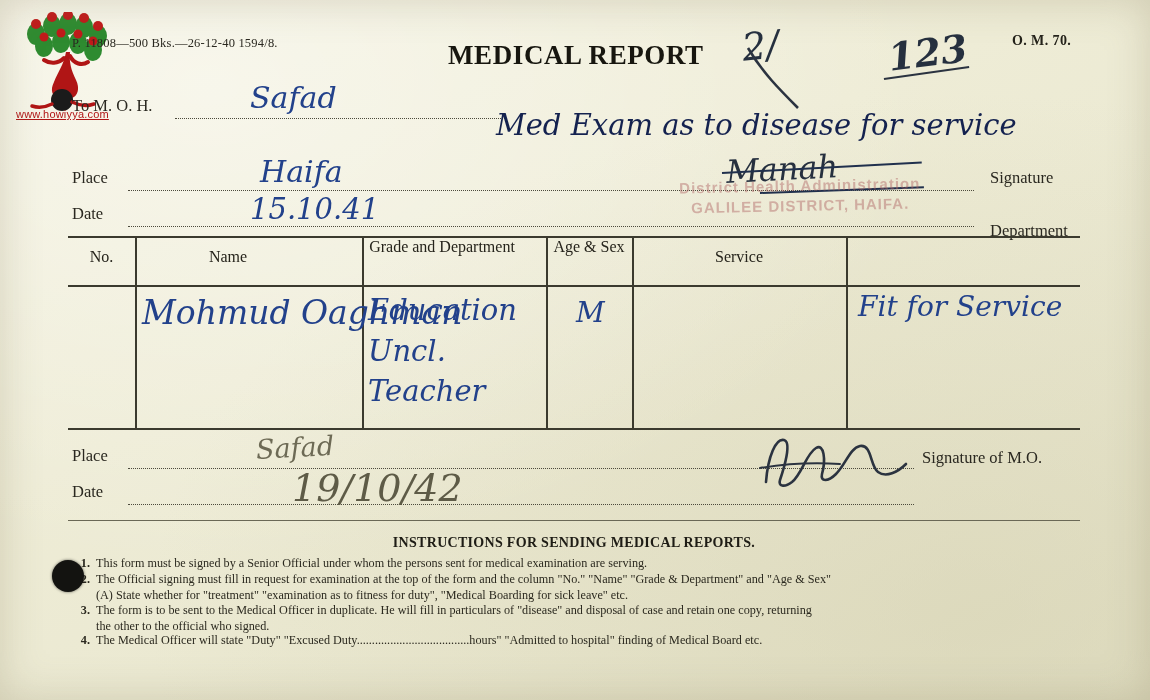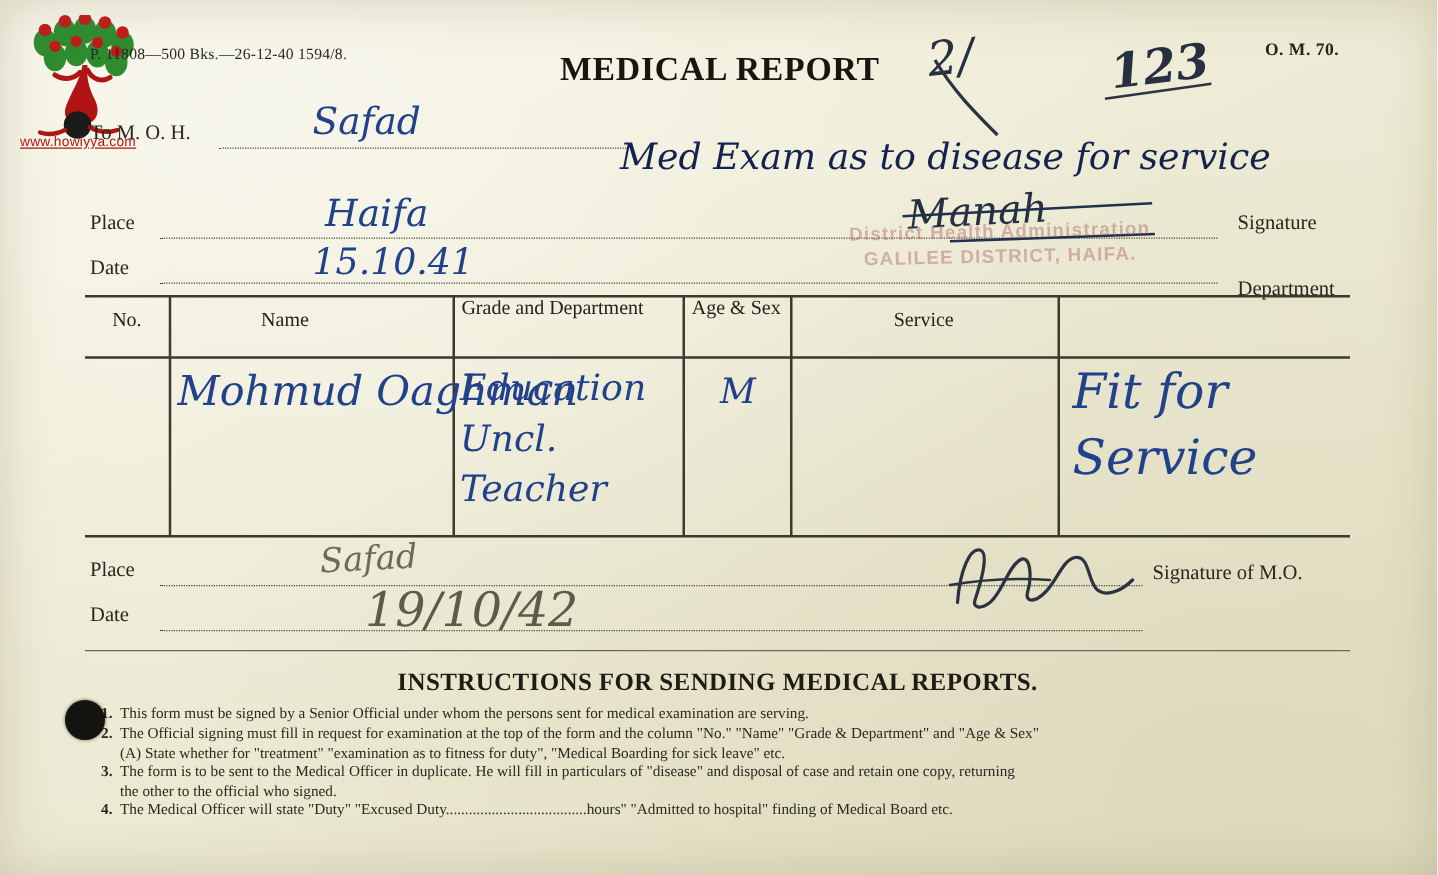--- a/index.html
+++ b/index.html
@@ -168,21 +168,21 @@
   #instructions {
     position: absolute;
     left: 68px;
     top: 535px;
     width: 1012px;
   }
   #instructions .ins-title {
     text-align: center;
     font-family: "Liberation Serif", serif;
     font-weight: bold;
-    font-size: 20px;
+    font-size: 14px;
     letter-spacing: 0.3px;
     margin-bottom: 5px;
     color: #1e1c15;
   }
   .ins-row {
     position: relative;
     font-family: "Liberation Serif", serif;
     font-size: 12.2px;
     line-height: 1.22;
     color: #2b291f;
@@ -309,21 +309,21 @@
   <div class="th" style="left:632px; top:248px; width:214px;">Service</div>
 
   <div class="hand blue" style="left:142px; top:292px; font-size:33px; line-height:1.3;">
     <span>Mohmud Oaghman</span>
   </div>
 
   <div class="hand blue" style="left:368px; top:290px; font-size:29px; line-height:1.4; white-space:normal; width:178px;">Education Uncl. Teacher</div>
 
   <div class="hand blue" style="left:576px; top:296px; font-size:28px;">M</div>
 
-  <div class="hand blue" style="left:858px; top:288px; font-size:39px; line-height:1.35; white-space:normal; width:210px;">Fit for Service</div>
+  <div class="hand blue" style="left:858px; top:288px; font-size:28px; line-height:1.35; white-space:normal; width:210px;">Fit for Service</div>
 
   <div class="print body" style="left:72px; top:446px;">Place</div>
   <div class="leader" style="left:128px; top:468px; width:786px;"></div>
   <div class="hand pencil" style="left:256px; top:432px; font-size:27px; transform:rotate(-3deg);">Safad</div>
 
   <div class="print body" style="left:72px; top:482px;">Date</div>
   <div class="leader" style="left:128px; top:504px; width:786px;"></div>
   <div class="print body" style="left:922px; top:448px;">Signature of M.O.</div>
 
   <div class="hand pencil" style="left:292px; top:466px; font-size:38px; color:#5e5b47;">19/10/42</div>

